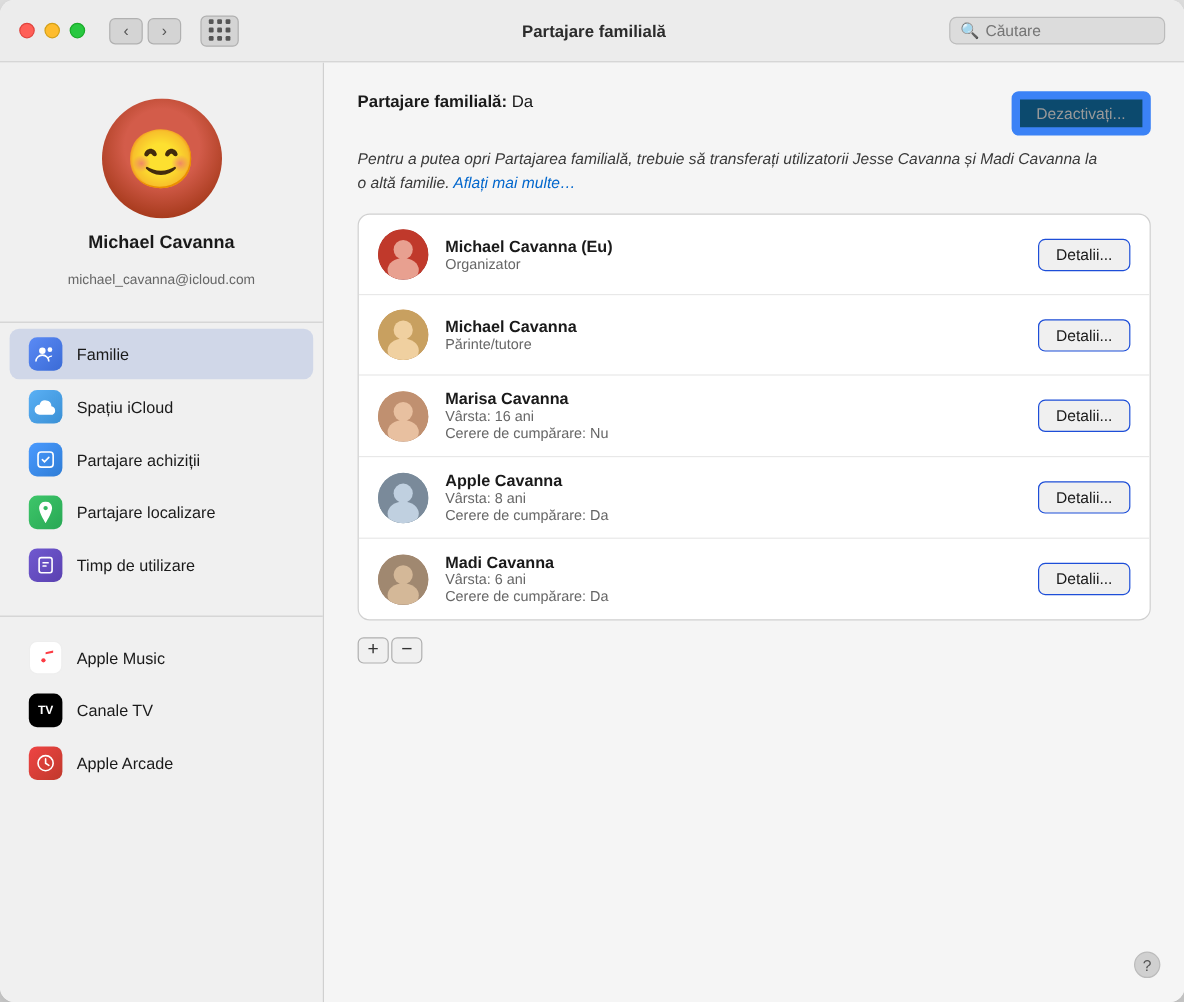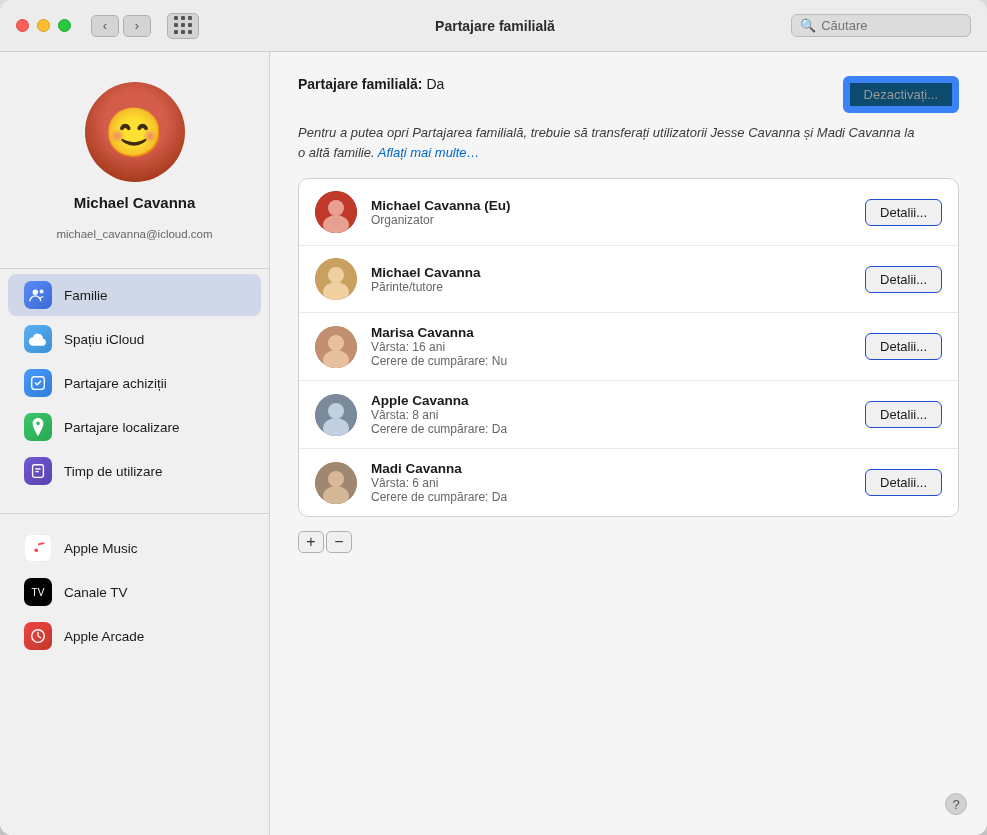--- a/index.html
+++ b/index.html
@@ -458,21 +458,21 @@
           <svg width="18" height="18" viewBox="0 0 20 20">
               <path d="M8 14.5a2 2 0 100-4 2 2 0 000 4z" fill="#fc3c44"></path>
               <path d="M10 12.5V5l7-1.5v2L10 7v5.5" fill="#fc3c44"></path>
             </svg>
         </div>
         <span class="sidebar-item-label">Apple Music</span>
       </div>
 
       <div class="sidebar-item">
         <div class="sidebar-item-icon icon-tv">
-          <span style="color:white;font-size:10px;font-weight:400;">TV</span>
+          <span style="color:white;font-size:10px;font-weight:700;">TV</span>
         </div>
         <span class="sidebar-item-label">Canale TV</span>
       </div>
 
       <div class="sidebar-item">
         <div class="sidebar-item-icon icon-arcade">
           <svg width="18" height="18" viewBox="0 0 20 20">
               <circle cx="10" cy="10" r="7" fill="none" stroke="white" stroke-width="1.5"></circle>
               <path d="M10 6v4l3 2" stroke="white" stroke-width="1.5" fill="none" stroke-linecap="round"></path>
             </svg>

